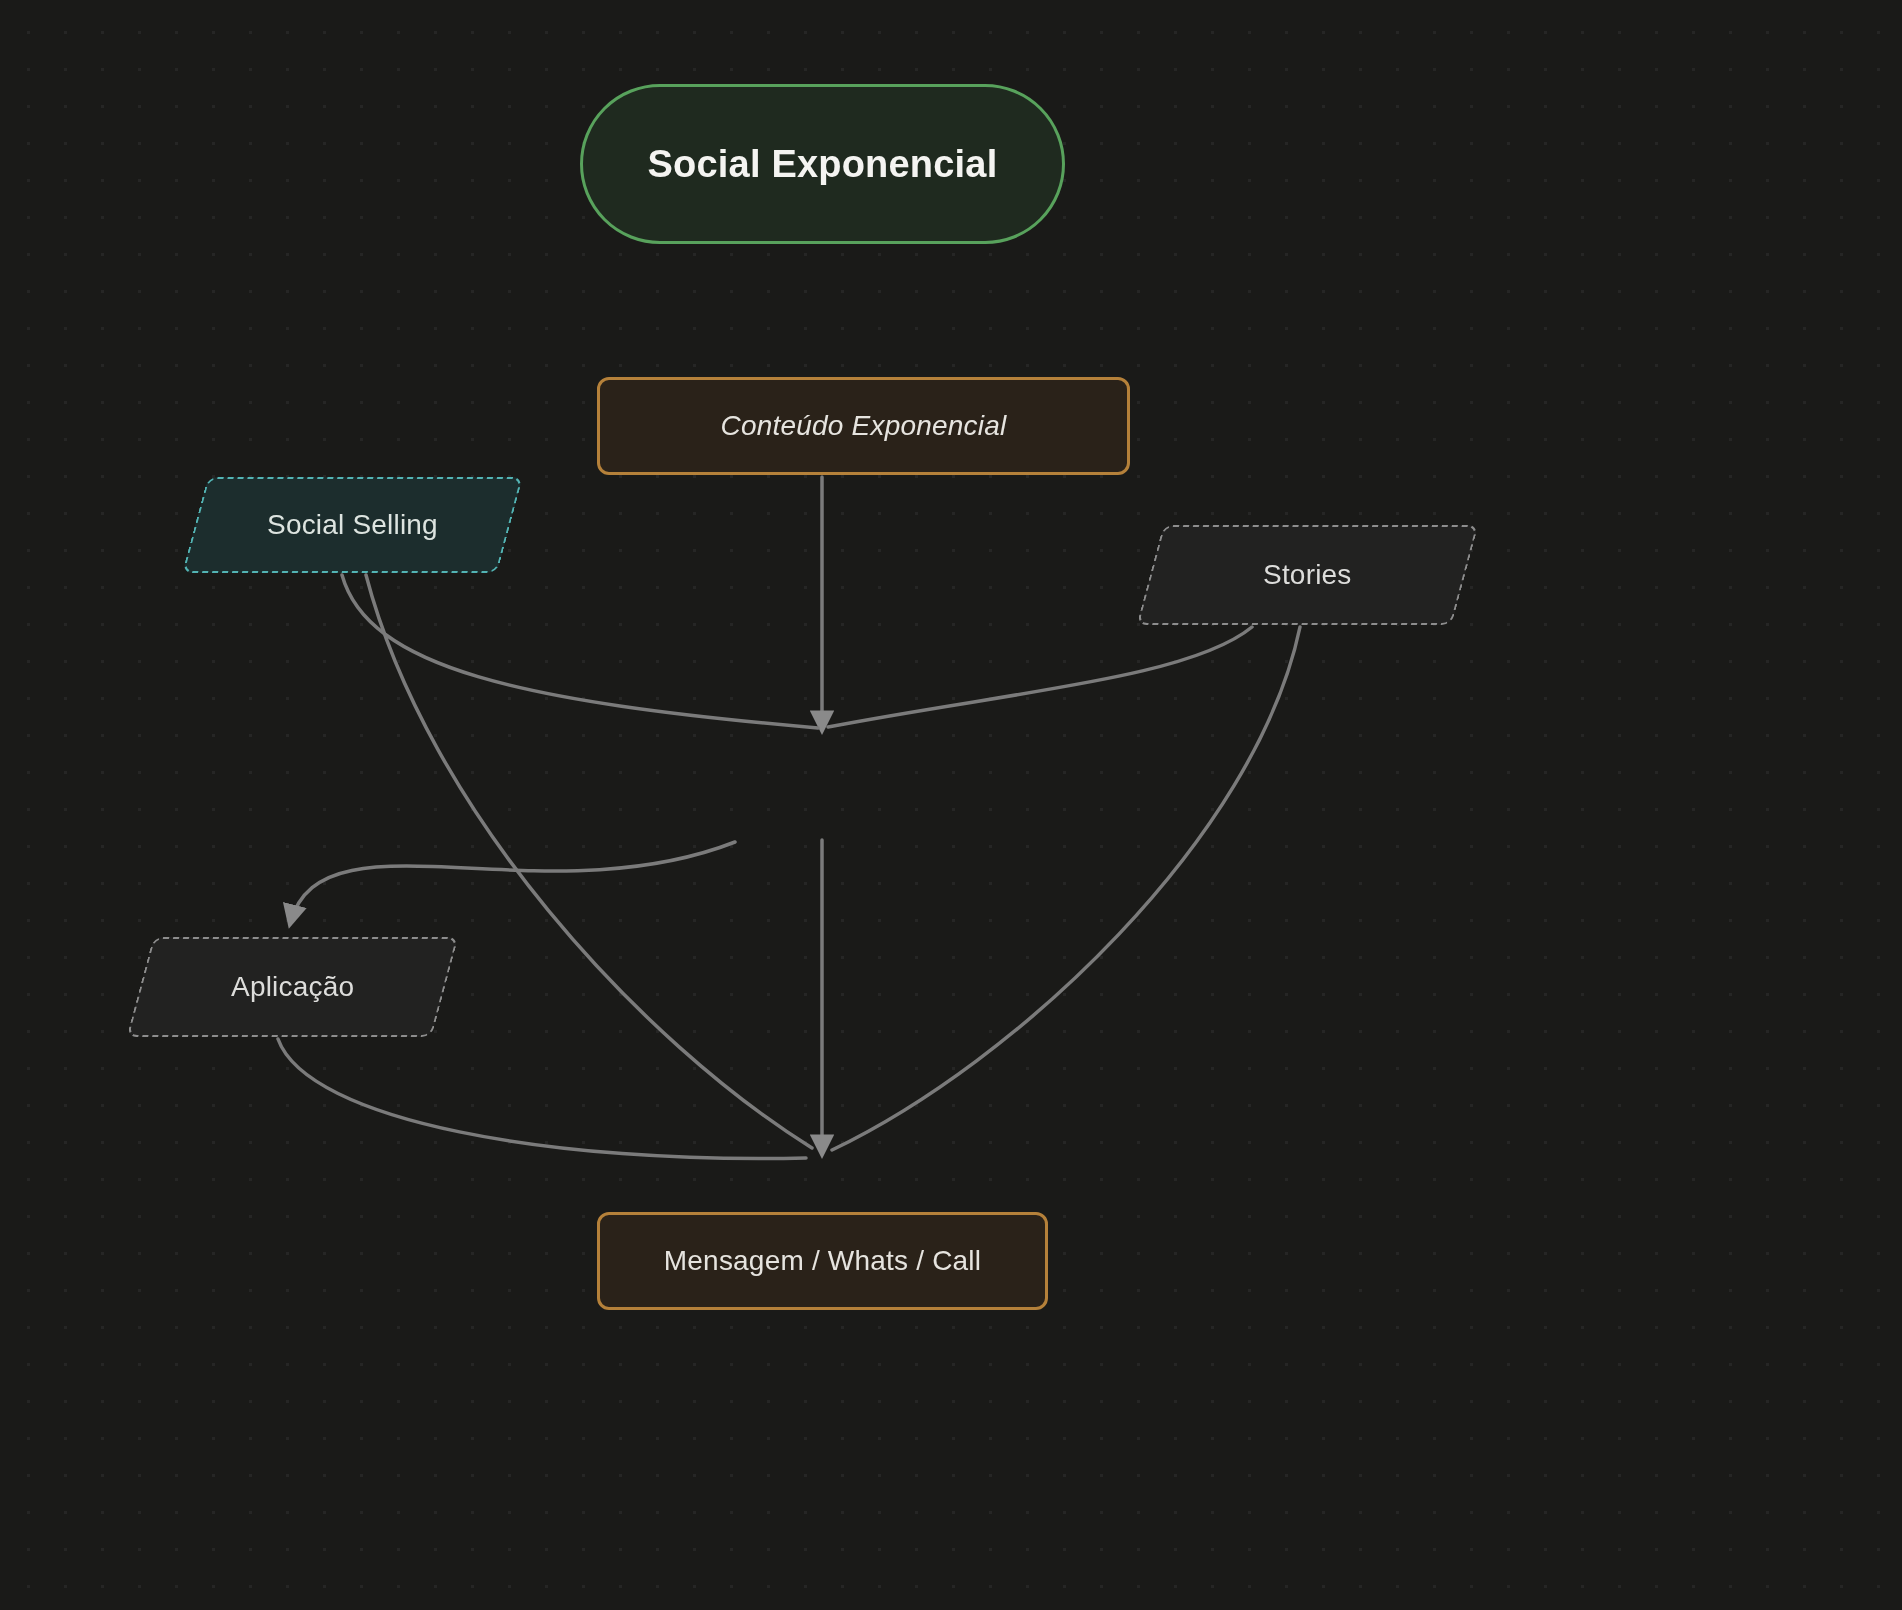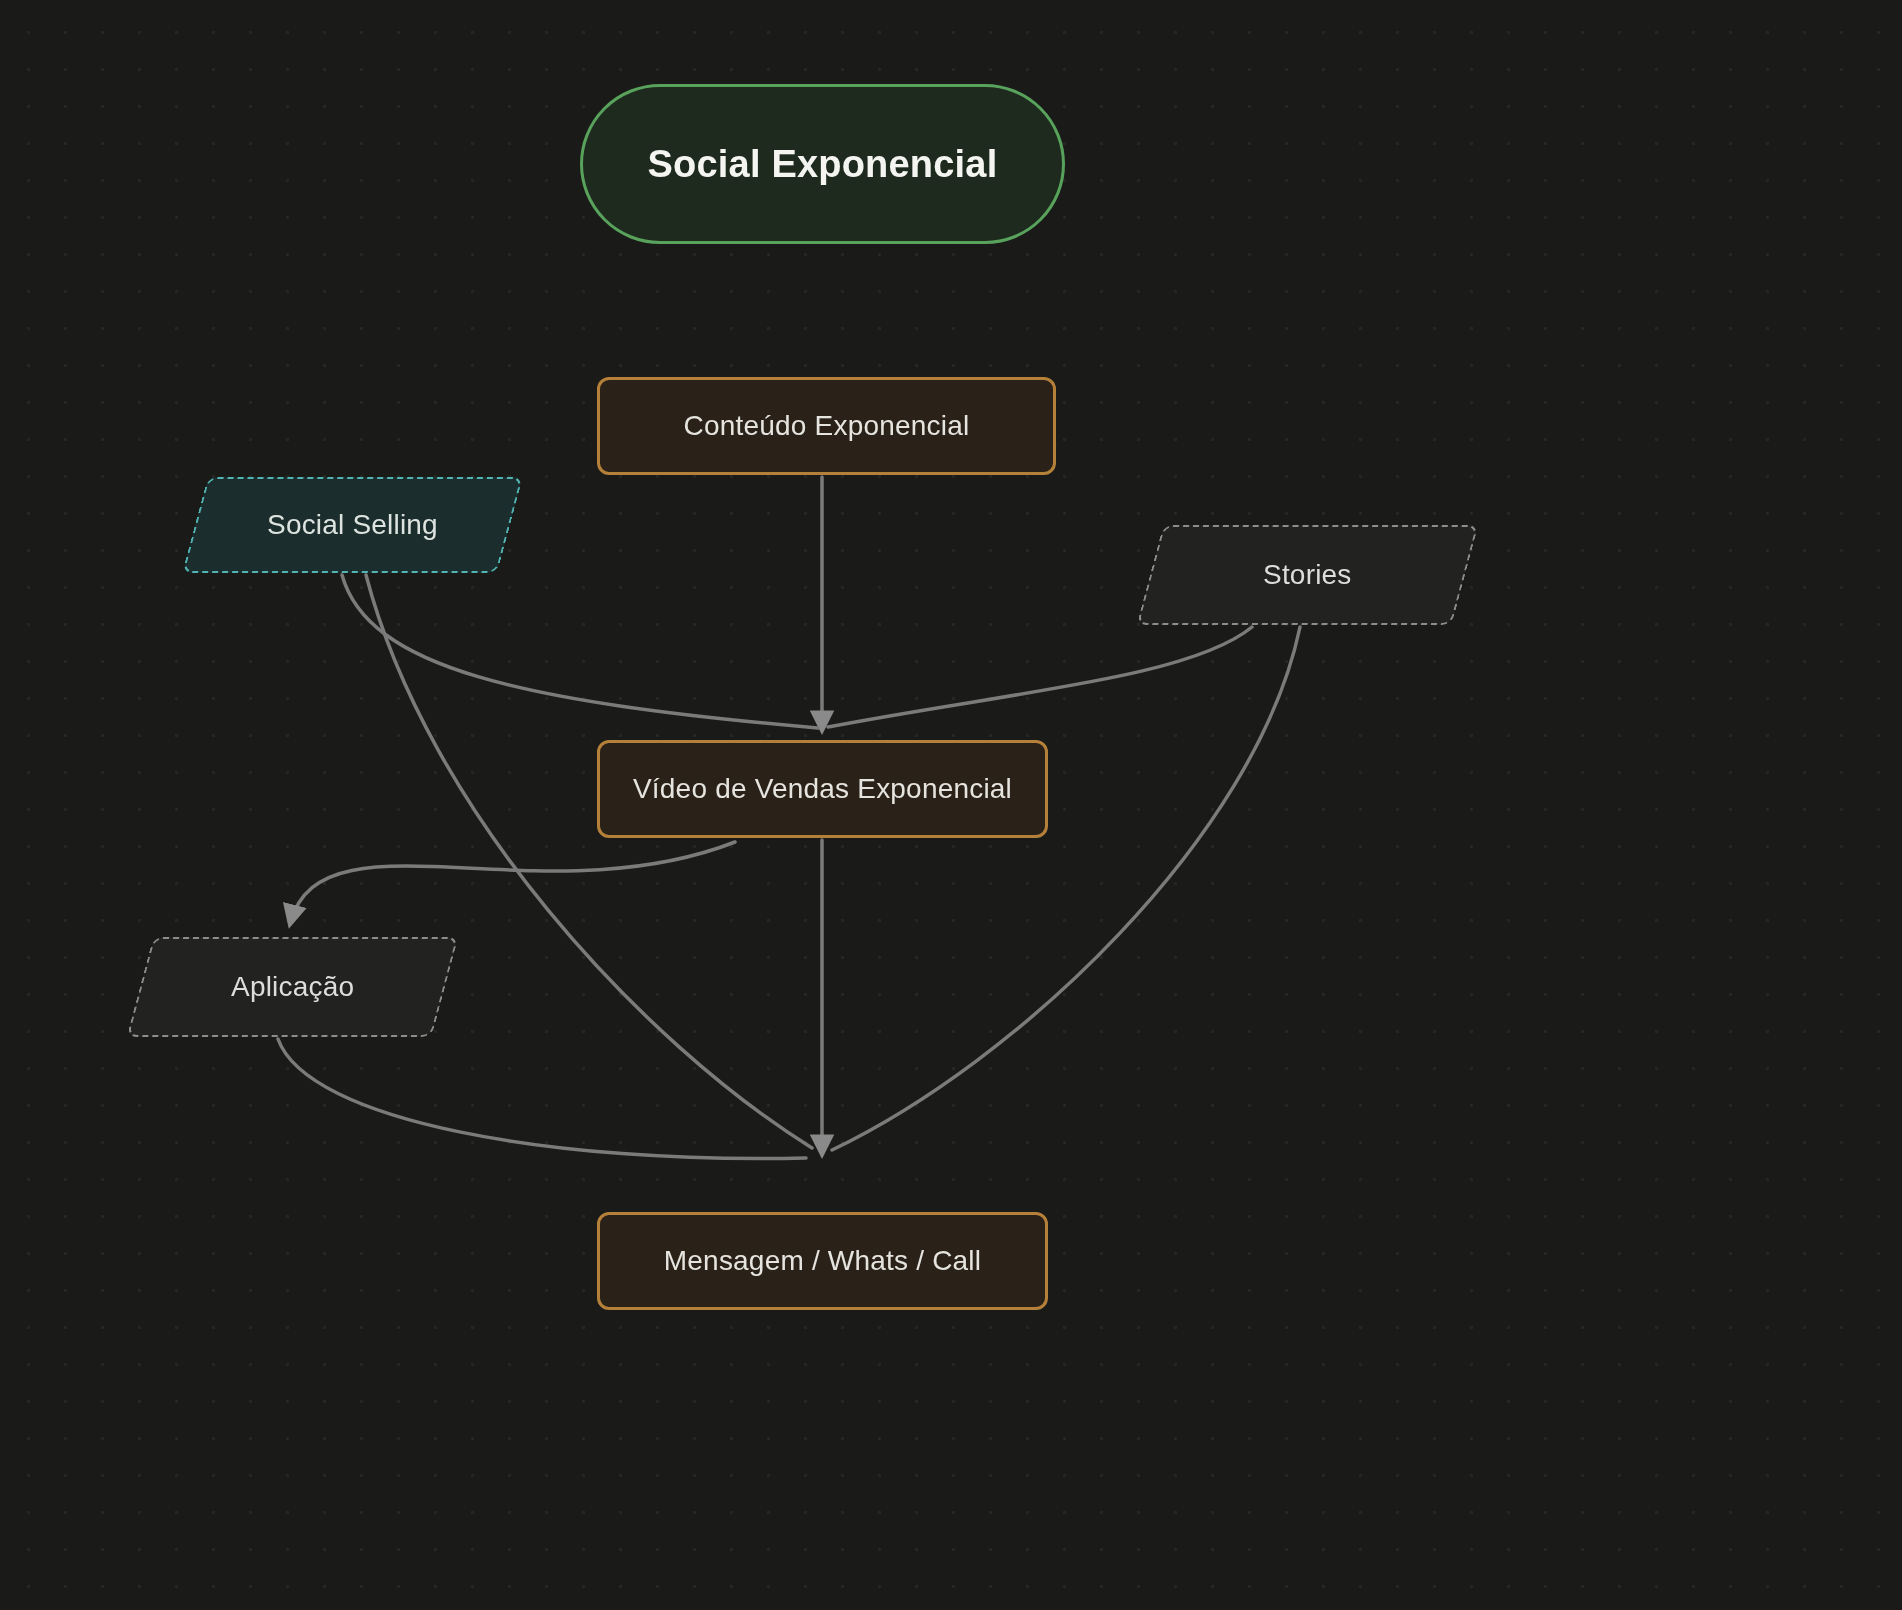--- a/index.html
+++ b/index.html
@@ -107,35 +107,32 @@
 
     <path class="edge" d="M 366 575 C 428 812, 642 1042, 812 1148"></path>
 
     <path class="edge" d="M 1300 627 C 1256 838, 1016 1062, 832 1150"></path>
   </svg>
 
   <div class="node title-green" style="left:580px; top:84px; width:485px; height:160px;">
     <span class="label">Social Exponencial</span>
   </div>
 
-  <div class="node solid-orange" style="left:597px; top:377px; width:459px; height:98px;">
+  <div class="node solid-orange" style="left:597px; top:377px; width:533px; height:98px;font-style:italic;">
     <span class="label">Conteúdo Exponencial</span>
   </div>
 
   <div class="node dashed-teal skewed" style="left:195px; top:477px; width:315px; height:96px;">
     <span class="label">Social Selling</span>
   </div>
 
   <div class="node dashed-gray skewed" style="left:1150px; top:525px; width:315px; height:100px;">
     <span class="label">Stories</span>
   </div>
 
-  <div class="node solid-orange" style="left:597px; top:740px; width:451px; height:98px;">
-    <span class="label">Vídeo de Vendas Exponencial</span>
-  </div>
 
   <div class="node dashed-gray skewed" style="left:140px; top:937px; width:305px; height:100px;">
     <span class="label">Aplicação</span>
   </div>
 
   <div class="node solid-orange" style="left:597px; top:1168px; width:451px; height:98px;margin-top:44px;">
     <span class="label">Mensagem / Whats / Call</span>
   </div>
 
 </div>

